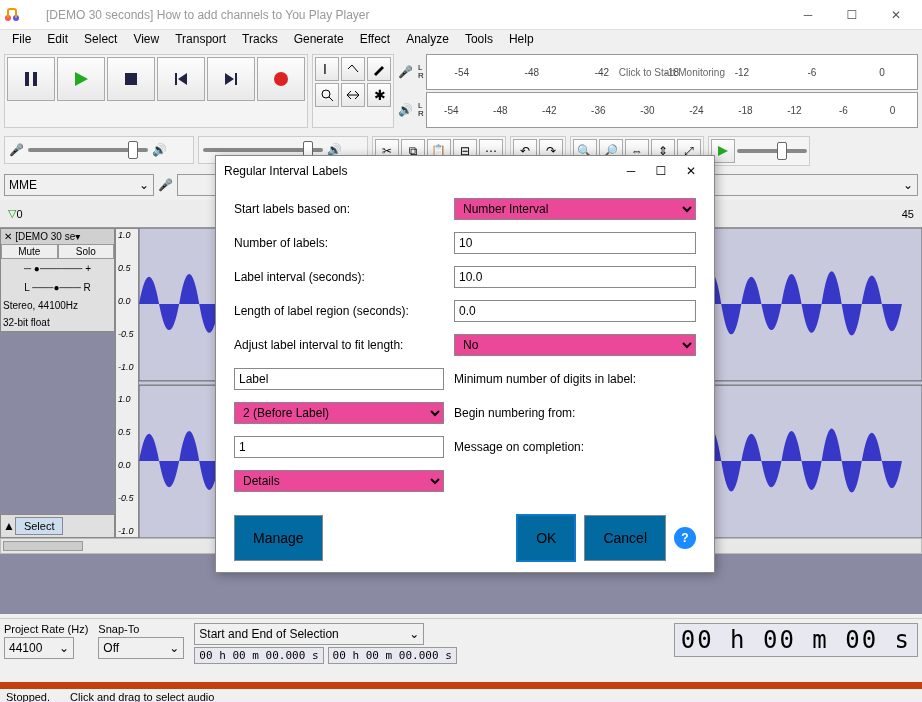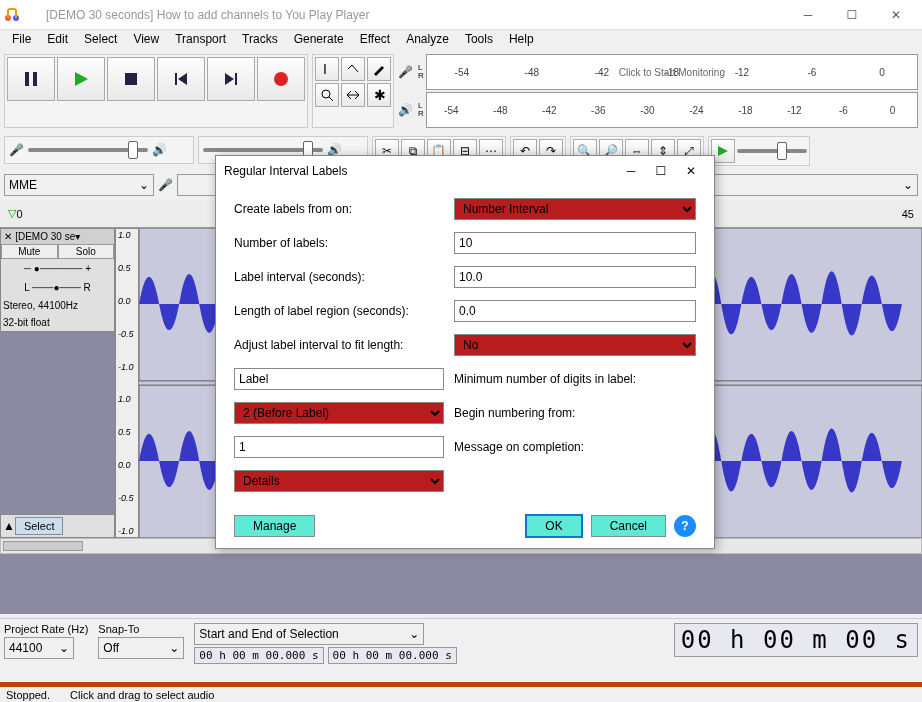--- a/index.html
+++ b/index.html
@@ -44,34 +44,34 @@
 .track-panel .mute-solo button { flex: 1; font-size: 10px; border: 1px solid #999; background: #eee; padding: 1px; }
 .track-panel .info { padding: 2px; line-height: 1.3; }
 
 .wave-canvas { flex: 1; background: #c9c9dd; position: relative; }
 
 .bottom-bar { position: absolute; bottom: 20px; left: 0; right: 0; height: 64px; background: #f0f0f0; border-top: 1px solid #ccc; padding: 4px; display: flex; gap: 10px; align-items: flex-start; }
 .bottom-group { display: flex; flex-direction: column; gap: 2px; font-size: 11px; }
 .bignum { font-family: monospace; font-size: 24px; background: #e8e8f0; border: 1px solid #999; padding: 2px 6px; letter-spacing: 2px; }
 .smallnum { font-family: monospace; font-size: 11px; background: #e8e8f0; border: 1px solid #999; padding: 1px 4px; }
 
-.statusbar { position: absolute; bottom: 0; left: 0; right: 0; height: 20px; background: #f0f0f0; border-top: 5px solid #c2410c; display: flex; padding: 2px 6px; font-size: 11px; gap: 20px; }
+.statusbar { position: absolute; bottom: 0; left: 0; right: 0; height: 20px; background: #f0f0f0; border-top: 7px solid #c2410c; display: flex; padding: 2px 6px; font-size: 11px; gap: 20px; }
 
 
 .dialog { position: absolute; left: 215px; top: 155px; width: 500px; background: #fff; border: 1px solid #888; box-shadow: 2px 2px 10px rgba(0,0,0,0.3); }
 .dialog .dtitle { height: 30px; display: flex; align-items: center; padding: 0 8px; font-size: 12px; }
 .dialog .dtitle .sp { flex: 1; }
 .dialog .dtitle .dbtn { width: 30px; text-align: center; }
 .dialog .body { padding: 12px 18px; display: grid; grid-template-columns: 210px 1fr; gap: 12px 10px; align-items: center; font-size: 12px; }
 .dialog .body label { text-align: left; }
 .dialog input[type=text], .dialog select { width: 100%; height: 22px; border: 1px solid #888; padding: 0 4px; font-size: 12px; background: #fff; }
-.dialog select { background: #b91c1c; }
+.dialog select { background: #ec4899; }
 .dialog .footer { padding: 10px 18px; display: flex; gap: 8px; align-items: center; }
 .dialog .footer .sp { flex: 1; }
-.dialog .dbutton { border: 1px solid #888; background: #5eead4; padding: 3px 18px; font-size: 12px; }
+.dialog .dbutton { border: 1px solid #888; background: #0369a1; padding: 14px 18px; font-size: 14px; }
 .dialog .dbutton.primary { border: 2px solid #1177cc; }
 .help-circle { width: 22px; height: 22px; border-radius: 50%; background: #1a8cff; color: #fff; display: flex; align-items: center; justify-content: center; font-weight: bold; }
 
 svg { display: block; }
 .scroll-h { height: 16px; background: #e8e8e8; border: 1px solid #bbb; position: relative; }
 .scroll-h .thumb { position: absolute; left: 2px; top: 2px; bottom: 2px; width: 80px; background: #ccc; border: 1px solid #999; }
 .amp-scale { width: 24px; background: #eee; border: 1px solid #888; font-size: 9px; display: flex; flex-direction: column; justify-content: space-between; padding: 1px 2px; font-style: italic; }
 .select-btn { background: #cde; border: 1px solid #889; padding: 2px 8px; font-size: 11px; }
 </style>
 </head>
@@ -367,21 +367,21 @@
 
 <div class="dialog">
   <div class="dtitle">
     <span>Regular Interval Labels</span>
     <span class="sp"></span>
     <span class="dbtn">─</span>
     <span class="dbtn">☐</span>
     <span class="dbtn">✕</span>
   </div>
   <div class="body">
-    <label>Create labels from on:</label>
+    <label>Start labels based on:</label>
     <select><option>Number  Interval</option></select>
 
     <label>Number of labels:</label>
     <input type="text" value="10" style="">
 
     <label>Label interval (seconds):</label>
     <input type="text" value="10.0" style="">
 
     <label>Length of label region (seconds):</label>
     <input type="text" value="0.0" style="">

